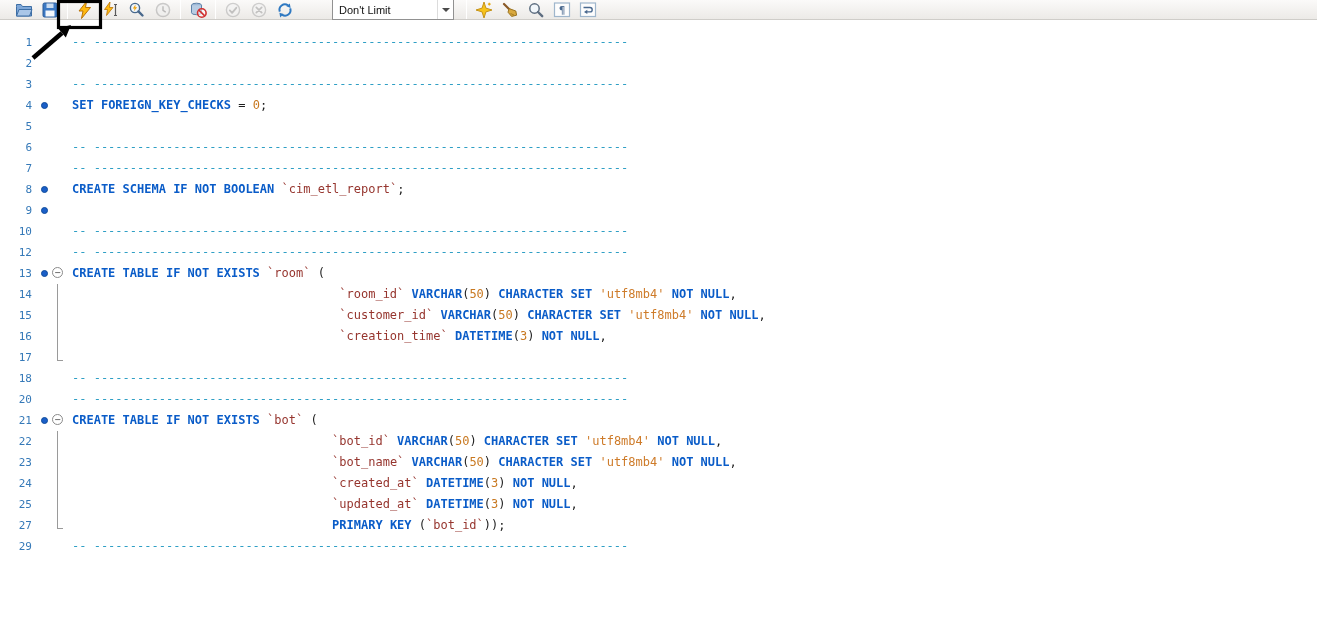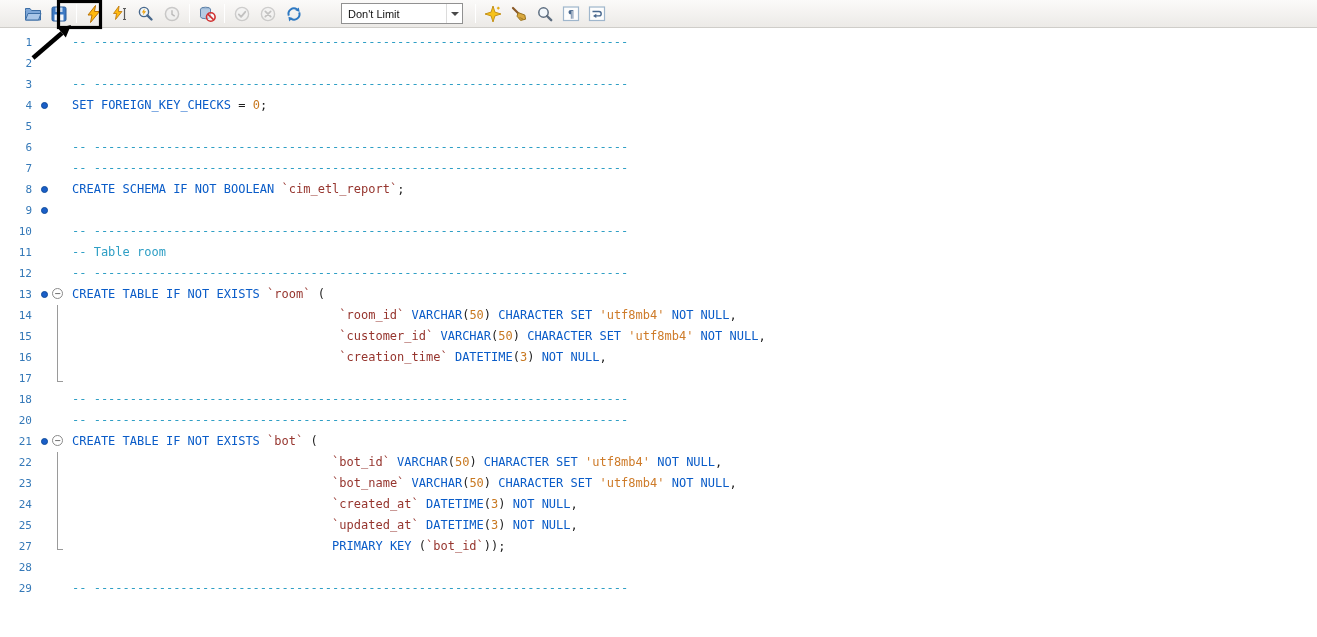--- a/index.html
+++ b/index.html
@@ -3,21 +3,21 @@
 <meta charset="utf-8">
 <style>
   * { box-sizing: border-box; }
   html,body { margin:0; padding:0; background:#fff; }
   .app {
     width:1317px; height:637px; position:relative; overflow:hidden;
     background:#fff; font-family:"Liberation Sans", sans-serif;
   }
   
   .toolbar {
-    height:28px; display:flex; align-items:center; padding-left:20px;
+    height:20px; display:flex; align-items:center; padding-left:11px;
     background:linear-gradient(#FBFAF9,#ECEAE7);
     border-bottom:1px solid #CFCDC9;
   }
   .tbtn {
     width:24px; height:24px; flex:none; border:0; padding:0; margin:0 1px;
     background:transparent; display:flex; align-items:center; justify-content:center; cursor:default;
   }
   .tbtn.disabled { opacity:.55; filter:grayscale(1); }
   .sep { width:1px; height:19px; background:#C6C4C1; border-right:1px solid #FFF; margin:0 4px; flex:none; }
   .limit-combo {
@@ -38,21 +38,21 @@
   .dot { width:7px; height:7px; border-radius:50%; background:var(--marker-dot,#1A5FC8); border:1px solid #0F4C9C; flex:none; }
   .fold-cell { width:16px; flex:none; position:relative; }
   .fold-circle {
     position:absolute; left:4px; top:4px; width:11px; height:11px; border:1px solid #8A8A8A; border-radius:50%;
     background:#fff; color:#555; font-size:10px; line-height:9px; text-align:center; font-family:"DejaVu Sans Mono",monospace;
   }
   .f-line::before { content:''; position:absolute; left:9px; top:0; bottom:0; border-left:1px solid #9A9A9A; }
   .f-end::before { content:''; position:absolute; left:9px; top:0; height:13px; width:5px;
                    border-left:1px solid #9A9A9A; border-bottom:1px solid #9A9A9A; }
   .code { padding-left:8px; white-space:pre; }
-  .tk-kw  { color:var(--keyword,#0A5CC8); font-weight:normal; }
+  .tk-kw  { color:var(--keyword,#0A5CC8); font-weight:bold; }
   .tk-com { color:var(--comment,#2F9FC5); }
   .tk-str { color:var(--string,#CE7B29); font-weight:normal; }
   .tk-num { color:var(--number,#CE7B29); }
   .tk-id  { color:var(--identifier,#96352E); }
   .tk-pl  { color:var(--plain,#1E1E1E); }
   
   .annotation { position:absolute; left:0; top:0; pointer-events:none; z-index:10; }
 </style>
 </head>
 <body>
@@ -193,36 +193,34 @@
         <div class="line"><span class="ln">1</span><span class="marker-cell"></span><span class="fold-cell"></span><span class="code"><span class="tk-com">-- --------------------------------------------------------------------------</span></span></div>
         <div class="line"><span class="ln">2</span><span class="marker-cell"></span><span class="fold-cell"></span></div>
         <div class="line"><span class="ln">3</span><span class="marker-cell"></span><span class="fold-cell"></span><span class="code"><span class="tk-com">-- --------------------------------------------------------------------------</span></span></div>
         <div class="line"><span class="ln">4</span><span class="marker-cell"><span class="dot"></span></span><span class="fold-cell"></span><span class="code"><span class="tk-kw">SET</span><span class="tk-pl"> </span><span class="tk-kw">FOREIGN_KEY_CHECKS</span><span class="tk-pl"> = </span><span class="tk-num">0</span><span class="tk-pl">;</span></span></div>
         <div class="line"><span class="ln">5</span><span class="marker-cell"></span><span class="fold-cell"></span><span class="code"></span></div>
         <div class="line"><span class="ln">6</span><span class="marker-cell"></span><span class="fold-cell"></span><span class="code"><span class="tk-com">-- --------------------------------------------------------------------------</span></span></div>
         <div class="line"><span class="ln">7</span><span class="marker-cell"></span><span class="fold-cell"></span><span class="code"><span class="tk-com">-- --------------------------------------------------------------------------</span></span></div>
         <div class="line"><span class="ln">8</span><span class="marker-cell"><span class="dot"></span></span><span class="fold-cell"></span><span class="code"><span class="tk-kw">CREATE SCHEMA IF NOT BOOLEAN</span><span class="tk-pl"> </span><span class="tk-id">`cim_etl_report`</span><span class="tk-pl">;</span></span></div>
         <div class="line"><span class="ln">9</span><span class="marker-cell"><span class="dot"></span></span><span class="fold-cell"></span></div>
         <div class="line"><span class="ln">10</span><span class="marker-cell"></span><span class="fold-cell"></span><span class="code"><span class="tk-com">-- --------------------------------------------------------------------------</span></span></div>
-        <div class="line"><span class="ln">11</span><span class="marker-cell"></span><span class="fold-cell"></span><span class="code"><span class="tk-com">-- Table room</span></span></div>
         <div class="line"><span class="ln">12</span><span class="marker-cell"></span><span class="fold-cell"></span><span class="code"><span class="tk-com">-- --------------------------------------------------------------------------</span></span></div>
         <div class="line"><span class="ln">13</span><span class="marker-cell"><span class="dot"></span></span><span class="fold-cell f-open"><span class="fold-circle">−</span></span><span class="code"><span class="tk-kw">CREATE TABLE IF NOT EXISTS</span><span class="tk-pl"> </span><span class="tk-id">`room`</span><span class="tk-pl"> (</span></span></div>
         <div class="line"><span class="ln">14</span><span class="marker-cell"></span><span class="fold-cell f-line"></span><span class="code" style="padding-left: 275.31px;"><span class="tk-id">`room_id`</span><span class="tk-pl"> </span><span class="tk-kw">VARCHAR</span><span class="tk-pl">(</span><span class="tk-num">50</span><span class="tk-pl">) </span><span class="tk-kw">CHARACTER SET</span><span class="tk-pl"> </span><span class="tk-str">'utf8mb4'</span><span class="tk-pl"> </span><span class="tk-kw">NOT NULL</span><span class="tk-pl">,</span></span></div>
         <div class="line"><span class="ln">15</span><span class="marker-cell"></span><span class="fold-cell f-line"></span><span class="code" style="padding-left: 275.31px;"><span class="tk-id">`customer_id`</span><span class="tk-pl"> </span><span class="tk-kw">VARCHAR</span><span class="tk-pl">(</span><span class="tk-num">50</span><span class="tk-pl">) </span><span class="tk-kw">CHARACTER SET</span><span class="tk-pl"> </span><span class="tk-str">'utf8mb4'</span><span class="tk-pl"> </span><span class="tk-kw">NOT NULL</span><span class="tk-pl">,</span></span></div>
         <div class="line"><span class="ln">16</span><span class="marker-cell"></span><span class="fold-cell f-line"></span><span class="code" style="padding-left: 275.31px;"><span class="tk-id">`creation_time`</span><span class="tk-pl"> </span><span class="tk-kw">DATETIME</span><span class="tk-pl">(</span><span class="tk-num">3</span><span class="tk-pl">) </span><span class="tk-kw">NOT NULL</span><span class="tk-pl">,</span></span></div>
         <div class="line"><span class="ln">17</span><span class="marker-cell"></span><span class="fold-cell f-end"></span></div>
         <div class="line"><span class="ln">18</span><span class="marker-cell"></span><span class="fold-cell"></span><span class="code"><span class="tk-com">-- --------------------------------------------------------------------------</span></span></div>
         <div class="line"><span class="ln">20</span><span class="marker-cell"></span><span class="fold-cell"></span><span class="code"><span class="tk-com">-- --------------------------------------------------------------------------</span></span></div>
         <div class="line"><span class="ln">21</span><span class="marker-cell"><span class="dot"></span></span><span class="fold-cell f-open"><span class="fold-circle">−</span></span><span class="code"><span class="tk-kw">CREATE TABLE IF NOT EXISTS</span><span class="tk-pl"> </span><span class="tk-id">`bot`</span><span class="tk-pl"> (</span></span></div>
         <div class="line"><span class="ln">22</span><span class="marker-cell"></span><span class="fold-cell f-line"></span><span class="code" style="padding-left: 268.086px;"><span class="tk-id">`bot_id`</span><span class="tk-pl"> </span><span class="tk-kw">VARCHAR</span><span class="tk-pl">(</span><span class="tk-num">50</span><span class="tk-pl">) </span><span class="tk-kw">CHARACTER SET</span><span class="tk-pl"> </span><span class="tk-str">'utf8mb4'</span><span class="tk-pl"> </span><span class="tk-kw">NOT NULL</span><span class="tk-pl">,</span></span></div>
         <div class="line"><span class="ln">23</span><span class="marker-cell"></span><span class="fold-cell f-line"></span><span class="code" style="padding-left: 268.086px;"><span class="tk-id">`bot_name`</span><span class="tk-pl"> </span><span class="tk-kw">VARCHAR</span><span class="tk-pl">(</span><span class="tk-num">50</span><span class="tk-pl">) </span><span class="tk-kw">CHARACTER SET</span><span class="tk-pl"> </span><span class="tk-str">'utf8mb4'</span><span class="tk-pl"> </span><span class="tk-kw">NOT NULL</span><span class="tk-pl">,</span></span></div>
         <div class="line"><span class="ln">24</span><span class="marker-cell"></span><span class="fold-cell f-line"></span><span class="code" style="padding-left: 268.086px;"><span class="tk-id">`created_at`</span><span class="tk-pl"> </span><span class="tk-kw">DATETIME</span><span class="tk-pl">(</span><span class="tk-num">3</span><span class="tk-pl">) </span><span class="tk-kw">NOT NULL</span><span class="tk-pl">,</span></span></div>
         <div class="line"><span class="ln">25</span><span class="marker-cell"></span><span class="fold-cell f-line"></span><span class="code" style="padding-left: 268.086px;"><span class="tk-id">`updated_at`</span><span class="tk-pl"> </span><span class="tk-kw">DATETIME</span><span class="tk-pl">(</span><span class="tk-num">3</span><span class="tk-pl">) </span><span class="tk-kw">NOT NULL</span><span class="tk-pl">,</span></span></div>
         <div class="line"><span class="ln">27</span><span class="marker-cell"></span><span class="fold-cell f-end"></span><span class="code" style="padding-left: 268.086px;"><span class="tk-kw">PRIMARY KEY</span><span class="tk-pl"> (</span><span class="tk-id">`bot_id`</span><span class="tk-pl">));</span></span></div>
-        <div class="line"><span class="ln">28</span><span class="marker-cell"></span><span class="fold-cell"></span><span class="code"></span></div>
         <div class="line"><span class="ln">29</span><span class="marker-cell"></span><span class="fold-cell"></span><span class="code"><span class="tk-com">-- --------------------------------------------------------------------------</span></span></div>
       </div>
   </div>
 
   <svg class="annotation" width="150" height="72" viewBox="0 0 150 72">
     <rect x="58.5" y="1.5" width="42" height="26" fill="none" stroke="#000" stroke-width="3.2"></rect>
     <line x1="33" y1="58" x2="62" y2="33" stroke="#000" stroke-width="4.5"></line>
     <polygon points="71,25 65.8,37.4 58,28.3" fill="#000"></polygon>
   </svg>
 

